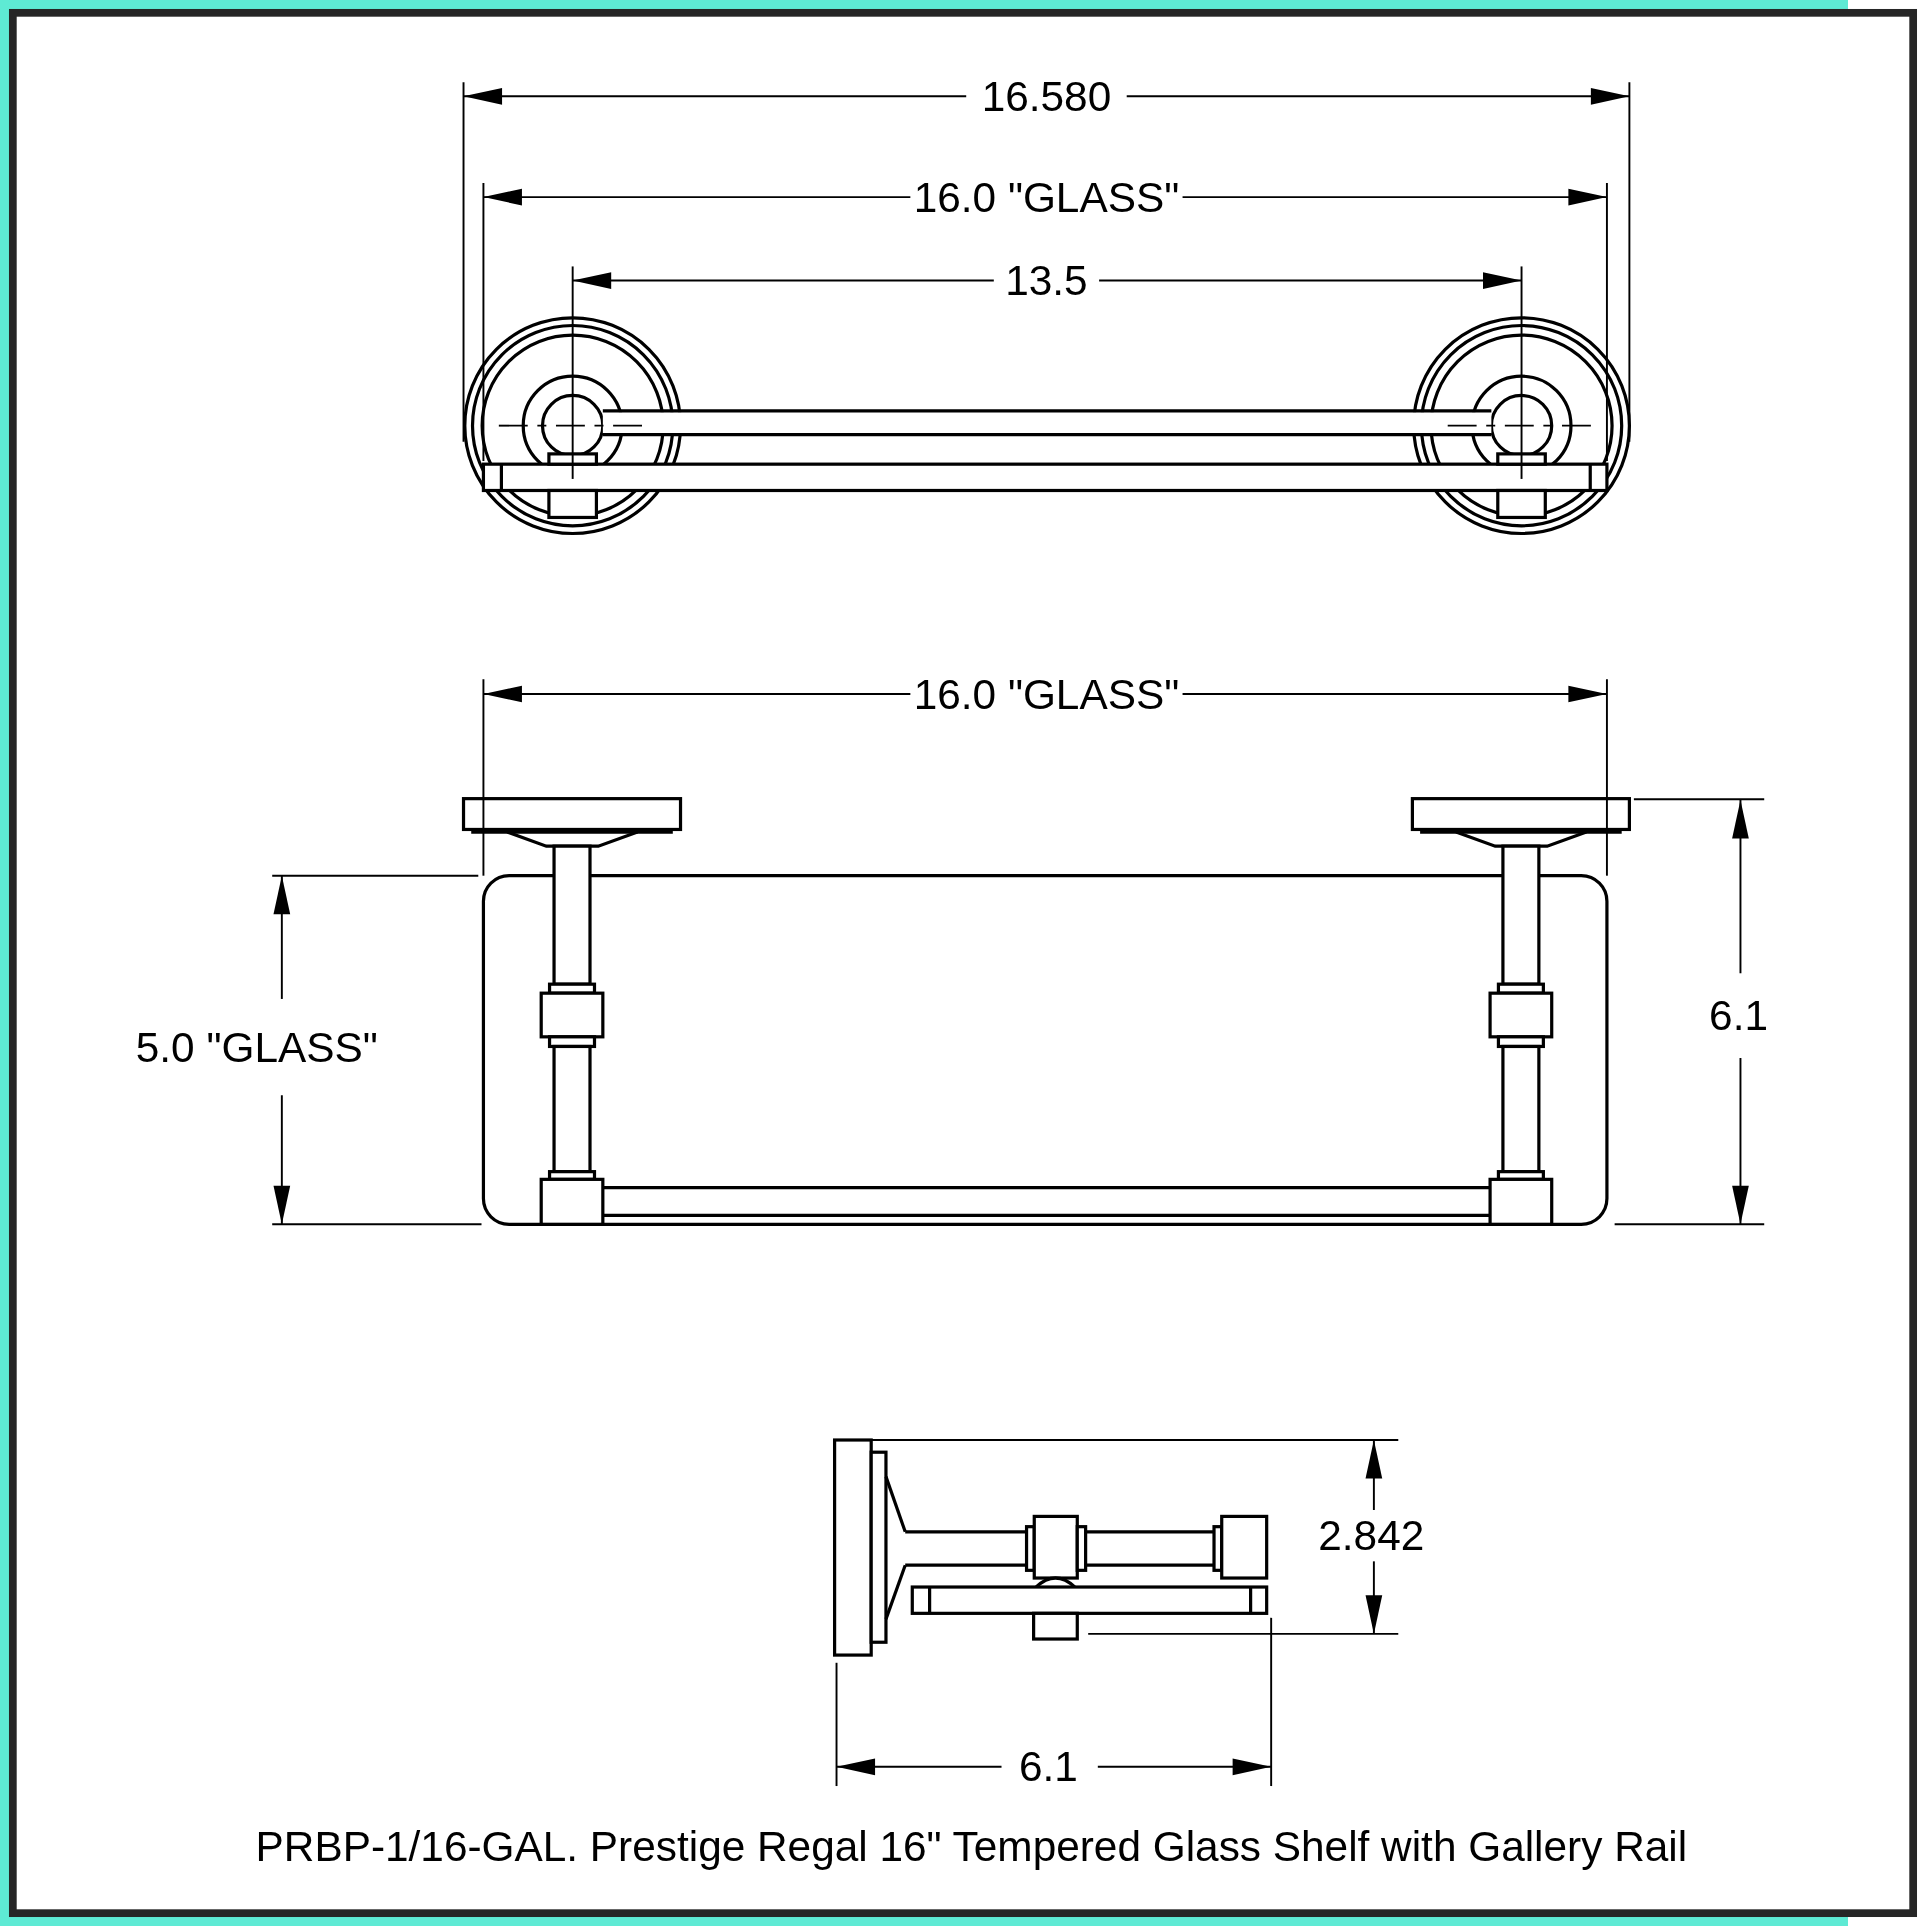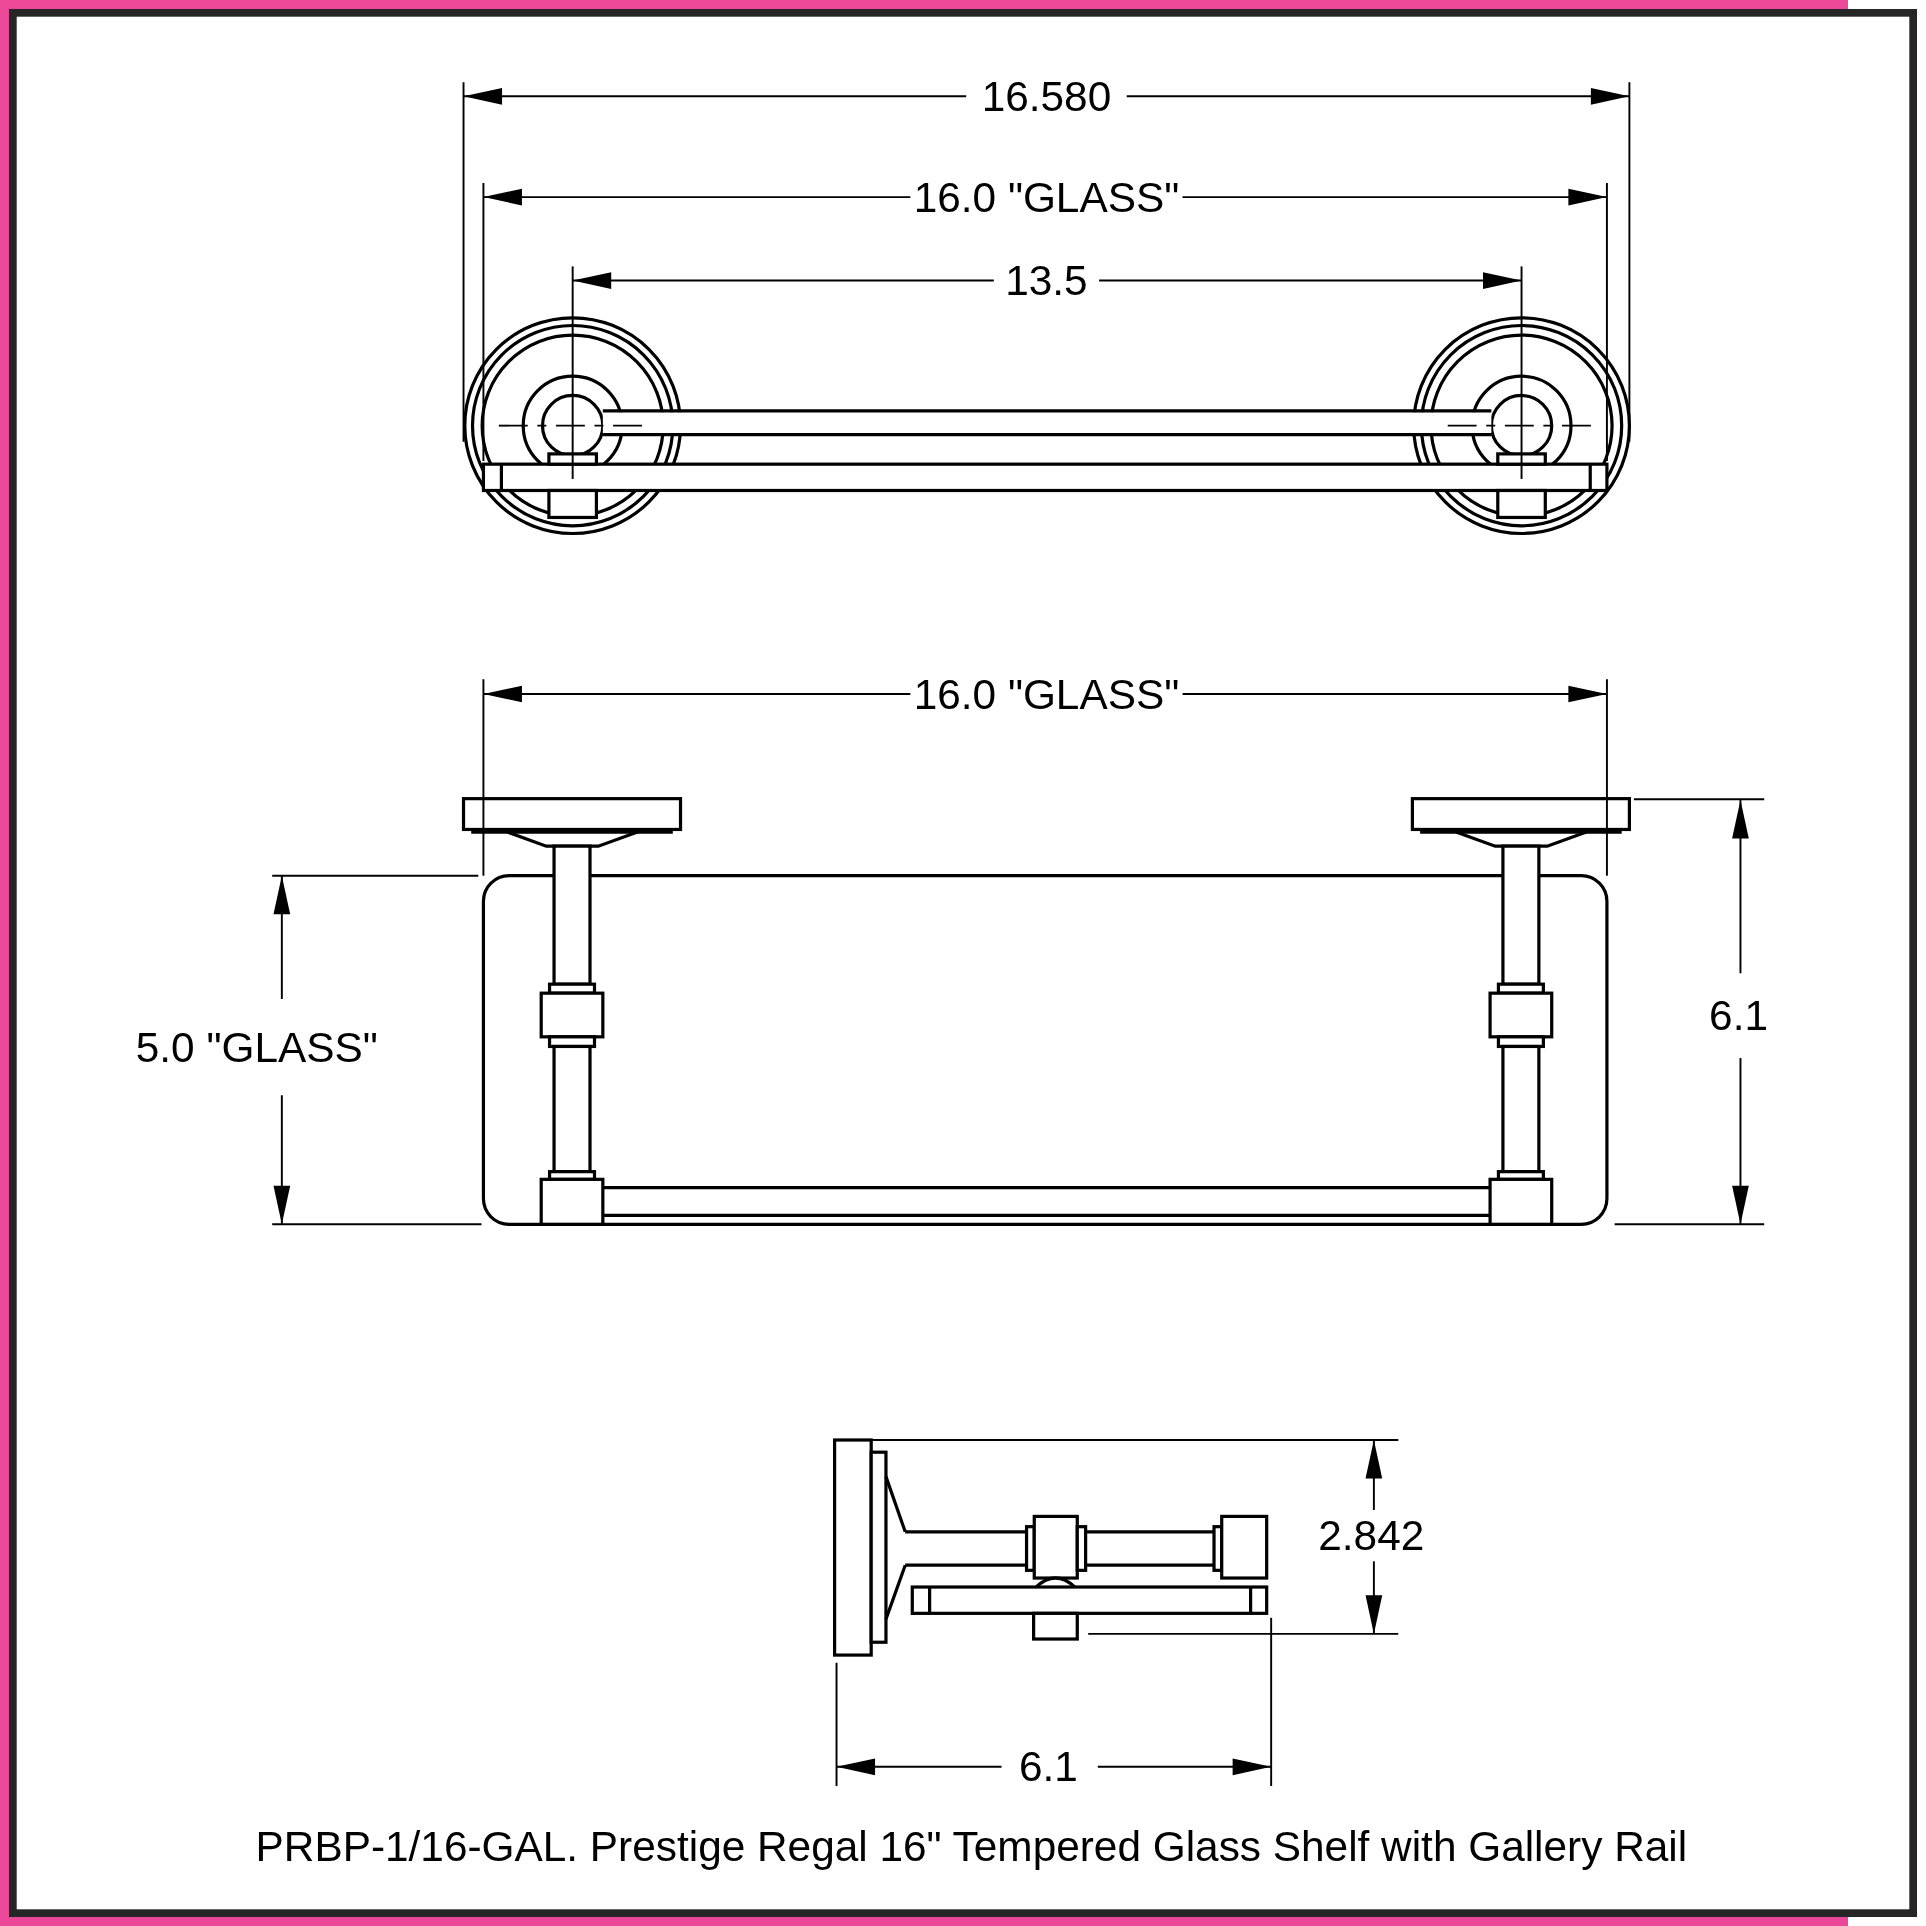--- a/index.html
+++ b/index.html
@@ -1,17 +1,17 @@
 <!DOCTYPE html>
 <html style="font-size:10.3px"><head>
 <meta charset="utf-8">
 <style>
   html,body { margin:0; padding:0; background:#ffffff; }
   .page {
-    position:relative; width:1848px; height:1926px; background:#ec4899;
+    position:relative; width:1848px; height:1926px; background:#5eead4;
     font-family:"Liberation Sans", sans-serif;
   }
   svg { display:block; width:1926px; height:1926px; }
   .obj  { stroke:#000000; stroke-width:5; fill:none; }
   .objw { stroke:#000000; stroke-width:5; fill:#ffffff; }
   .fillw{ fill:#ffffff; stroke:none; }
   .dim  { stroke:#000000; stroke-width:3; fill:none; }
   .cl   { stroke:#000000; stroke-width:3; fill:none; }
   .dash { stroke:#000000; stroke-width:3; fill:none; stroke-dasharray:45 15 14 15; }
   .arr  { fill:#000000; stroke:none; }

